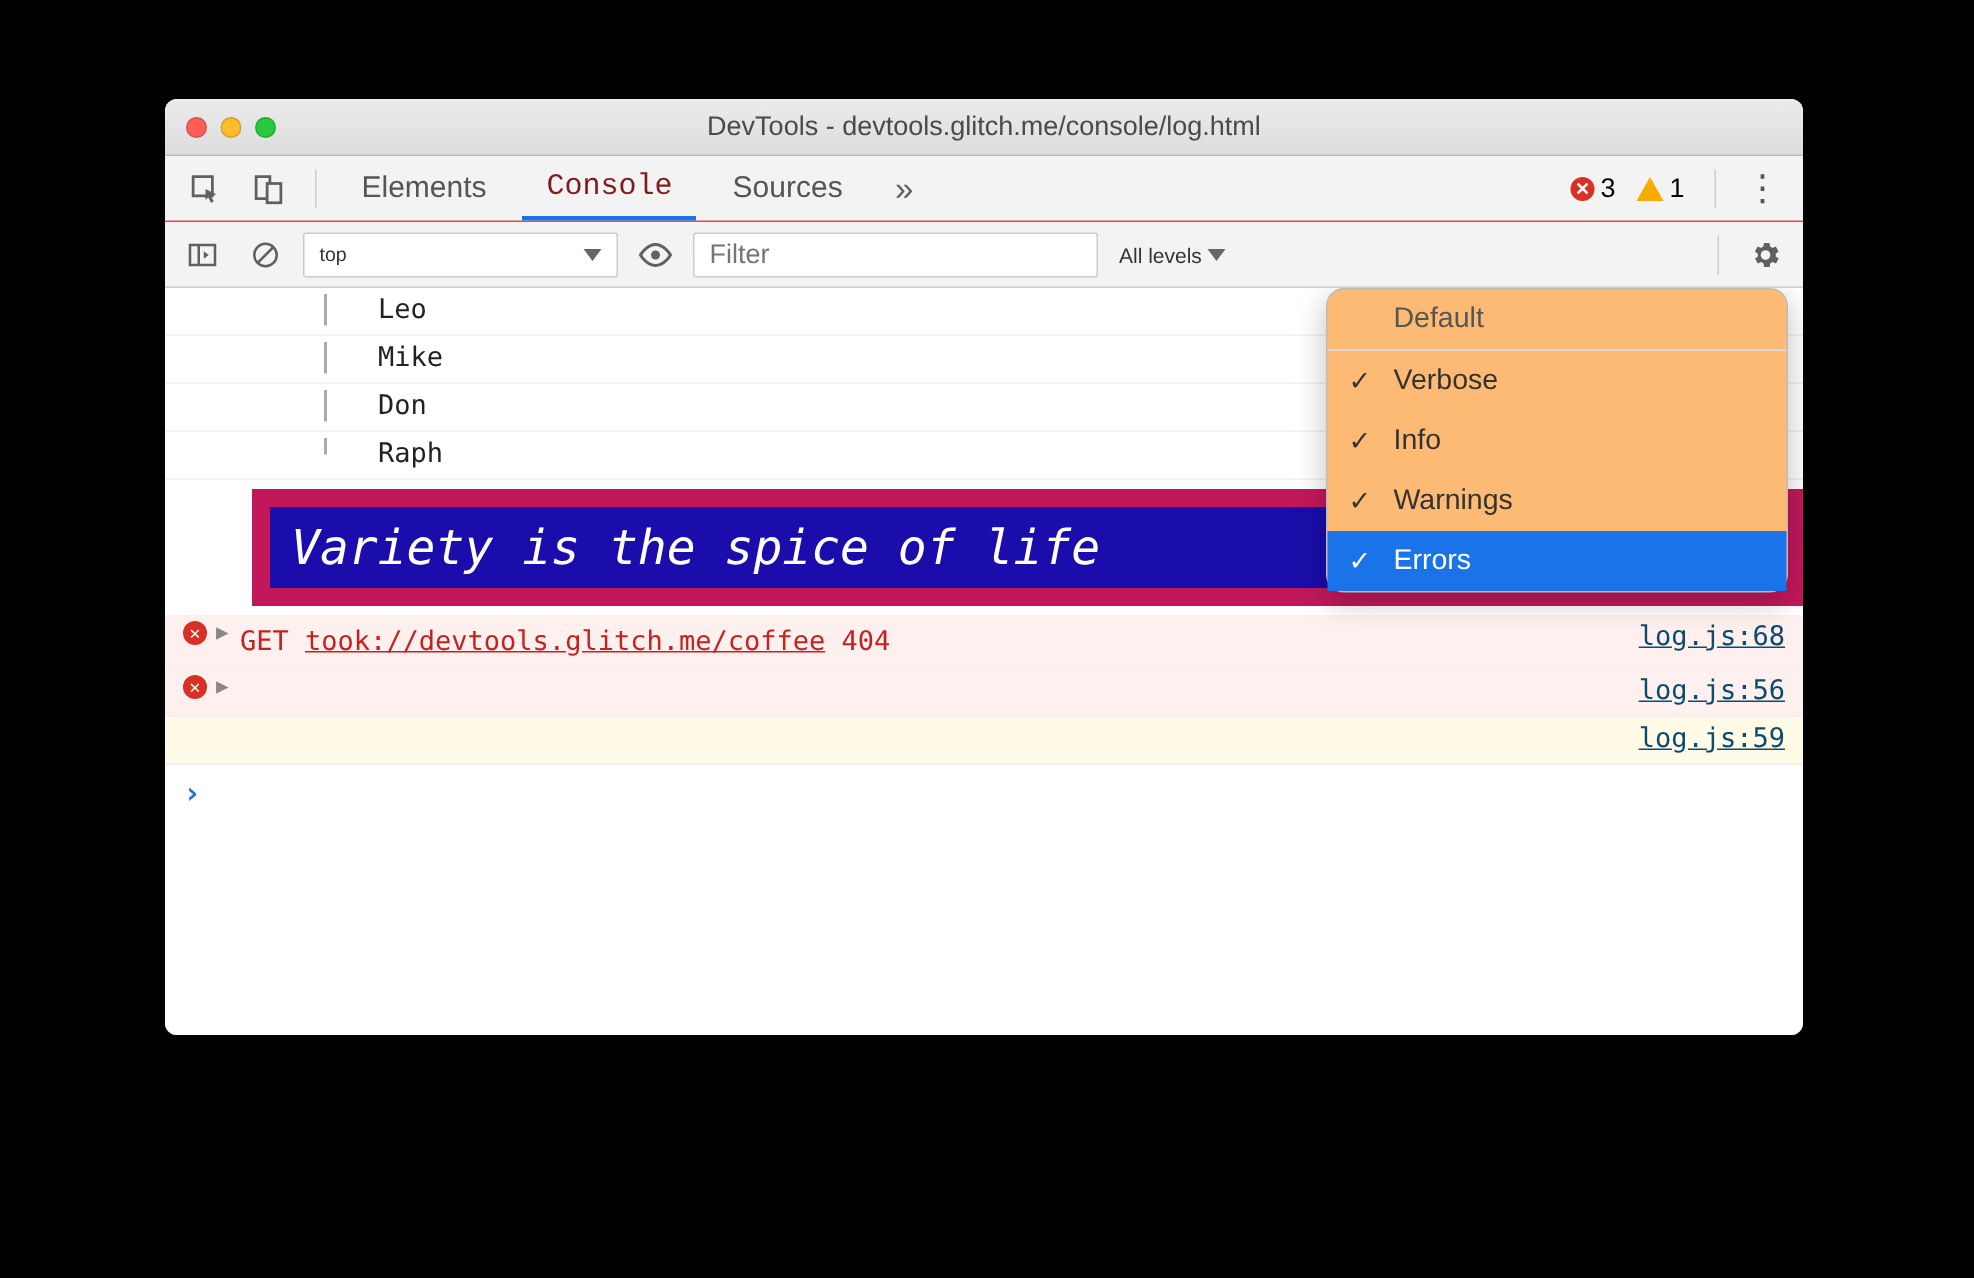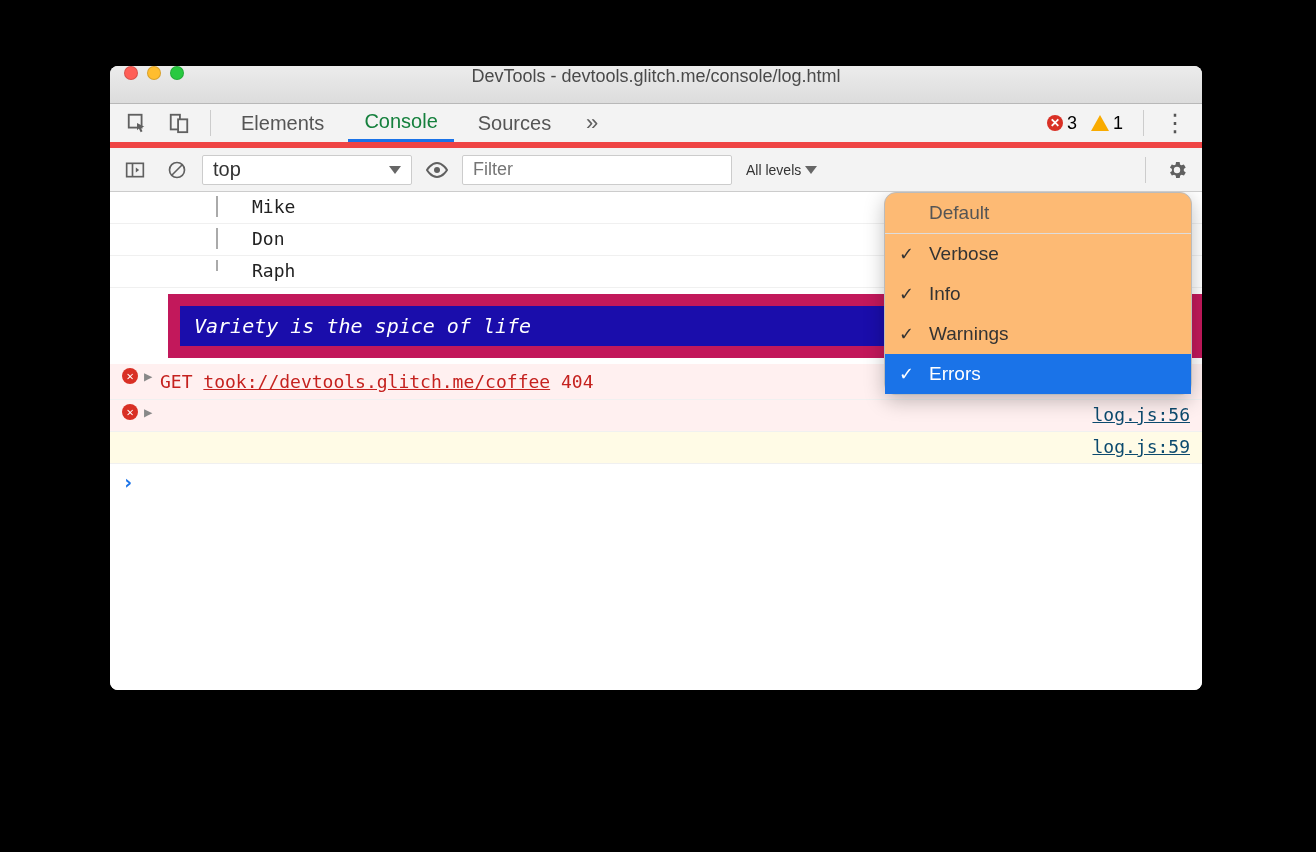--- a/index.html
+++ b/index.html
@@ -22,20 +22,21 @@
     overflow: hidden;
     display: flex;
     flex-direction: column;
   }
   
   .titlebar {
     height: 38px;
     background: linear-gradient(#ececec, #dcdcdc);
     border-bottom: 1px solid #b8b8b8;
     display: flex;
+    align-items: center;
     position: relative;
   }
   .traffic {
     display: flex;
     gap: 9px;
     padding-left: 14px;
   }
   .traffic span {
     width: 14px; height: 14px; border-radius: 50%;
     border: 1px solid rgba(0,0,0,0.15);
@@ -48,42 +49,42 @@
     left: 0; right: 0;
     text-align: center;
     font-size: 18px;
     color: #4a4a4a;
     pointer-events: none;
   }
   
   .tabs {
     height: 44px;
     background: #f3f3f3;
-    border-bottom: 6px solid #ef4444;
+    border-bottom: 1px solid #ef4444;
     display: flex;
     align-items: center;
     padding: 0 10px;
     gap: 8px;
   }
   .icon-btn {
     width: 34px; height: 34px;
     display: flex; align-items: center; justify-content: center;
     color: #606060;
     border-radius: 3px;
     cursor: pointer;
   }
   .tab {
     padding: 0 16px;
     height: 100%;
     display: flex; align-items: center;
     font-size: 20px;
     color: #555;
     cursor: pointer;
   }
-  .tab.active { color: #15803d; border-bottom: 3px solid #1a73e8; }
+  .tab.active { color: #7f1d1d; border-bottom: 3px solid #1a73e8; font-family: Liberation Mono, monospace; }
   .spacer { flex: 1; }
   .badge-group { display: flex; align-items: center; gap: 4px; font-size: 18px; margin-right: 6px; }
   .err-dot { width:16px; height:16px; border-radius:50%; background:#d93025; display:flex; align-items:center; justify-content:center; color:#fff; font-size:12px; font-weight:bold; }
   .warn-tri {
     width: 0; height: 0;
     border-left: 9px solid transparent;
     border-right: 9px solid transparent;
     border-bottom: 16px solid #f9ab00;
     position: relative;
     display: inline-block;
@@ -101,21 +102,21 @@
     padding: 0 8px;
     gap: 8px;
   }
   .context-select {
     border: 1px solid #ccc;
     background: #fff;
     height: 30px;
     min-width: 210px;
     display: flex; align-items: center; justify-content: space-between;
     padding: 0 10px;
-    font-size: 20px;
+    font-size: 13px;
     color: #333;
     border-radius: 2px;
     cursor: pointer;
   }
   .eye { font-size: 20px; color:#555; }
   .filter-input {
     height: 30px;
     flex: 1;
     max-width: 270px;
     background:#fff;
@@ -153,21 +154,21 @@
 
   .variety-wrap {
     margin: 6px 0 6px 58px;
     padding: 12px;
     background: #c2185b;
   }
   .variety {
     background: #1a0dab;
     color:#fff;
     font-style: italic;
-    font-size: 20px;
+    font-size: 32px;
     padding: 8px 14px;
     white-space: nowrap;
     overflow: hidden;
   }
 
   .row.error { background:#fff0f0; }
   .row.violation { background:#fffbe6; }
   .row-icon { width:22px; flex-shrink:0; }
   .expand { color:#888; width:16px; flex-shrink:0; font-size:14px; }
   .msg { flex:1; color:#222; line-height:1.5; }
@@ -290,20 +291,23 @@
     <div class="vdiv"></div>
     <div class="icon-btn gear">
       <svg viewBox="0 0 24 24">
           <path d="M19.4 13a7.5 7.5 0 0 0 .1-1 7.5 7.5 0 0 0-.1-1l2.1-1.6-2-3.5-2.5 1a7.4 7.4 0 0 0-1.7-1l-.4-2.6h-4l-.4 2.6a7.4 7.4 0 0 0-1.7 1l-2.5-1-2 3.5L6.5 11a7.5 7.5 0 0 0-.1 1 7.5 7.5 0 0 0 .1 1l-2.1 1.6 2 3.5 2.5-1a7.4 7.4 0 0 0 1.7 1l.4 2.6h4l.4-2.6a7.4 7.4 0 0 0 1.7-1l2.5 1 2-3.5Zm-7.4 2.5A3.5 3.5 0 1 1 15.5 12 3.5 3.5 0 0 1 12 15.5Z"></path>
         </svg>
     </div>
   </div>
 
   <div class="console">
 
+    <div class="row tree-item">
+        <span class="tree-indent">Leo</span>
+      </div>
     <div class="row tree-item">
         <span class="tree-indent">Mike</span>
       </div>
     <div class="row tree-item">
         <span class="tree-indent">Don</span>
       </div>
     <div class="row tree-item last">
         <span class="tree-indent">Raph</span>
       </div>
 

